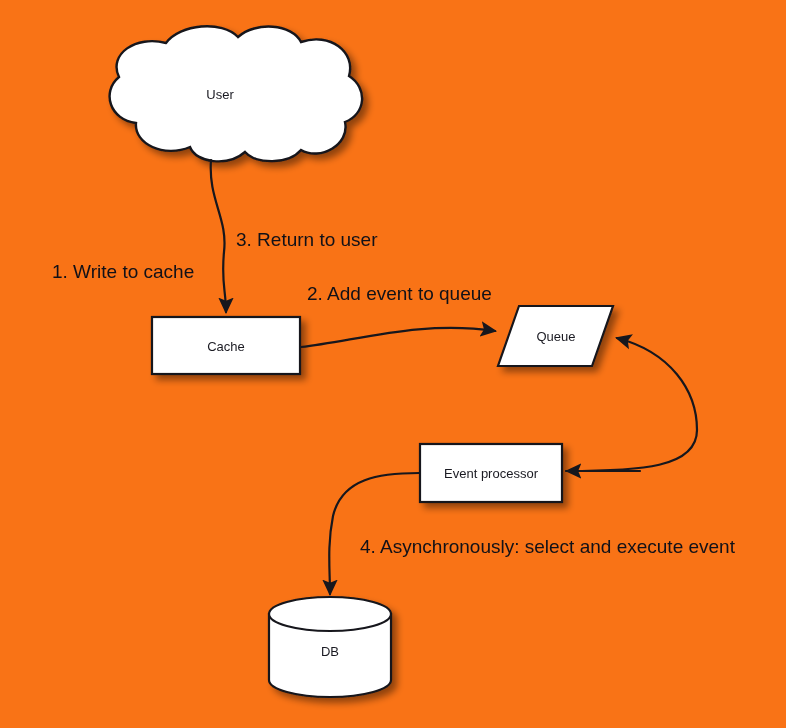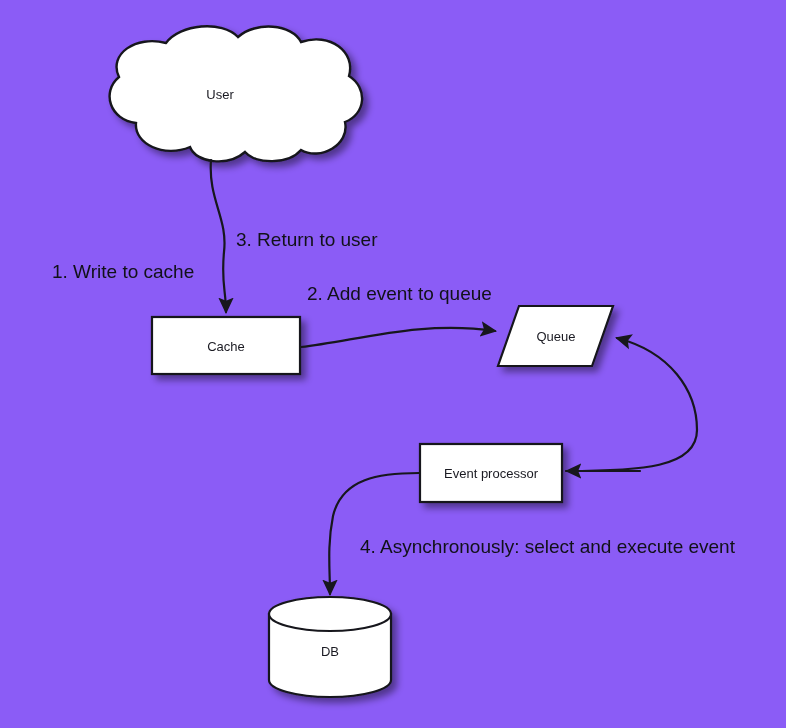--- a/index.html
+++ b/index.html
@@ -7,21 +7,21 @@
     padding: 0;
     background: #ffffff;
   }
   body {
     font-family: "Liberation Sans", sans-serif;
   }
   #canvas {
     position: relative;
     width: 786px;
     height: 728px;
-    background: #8b5cf6;
+    background: #f97316;
     overflow: hidden;
   }
   #diagram-svg {
     position: absolute;
     left: 0;
     top: 0;
     width: 786px;
     height: 728px;
   }
   .node-label {

